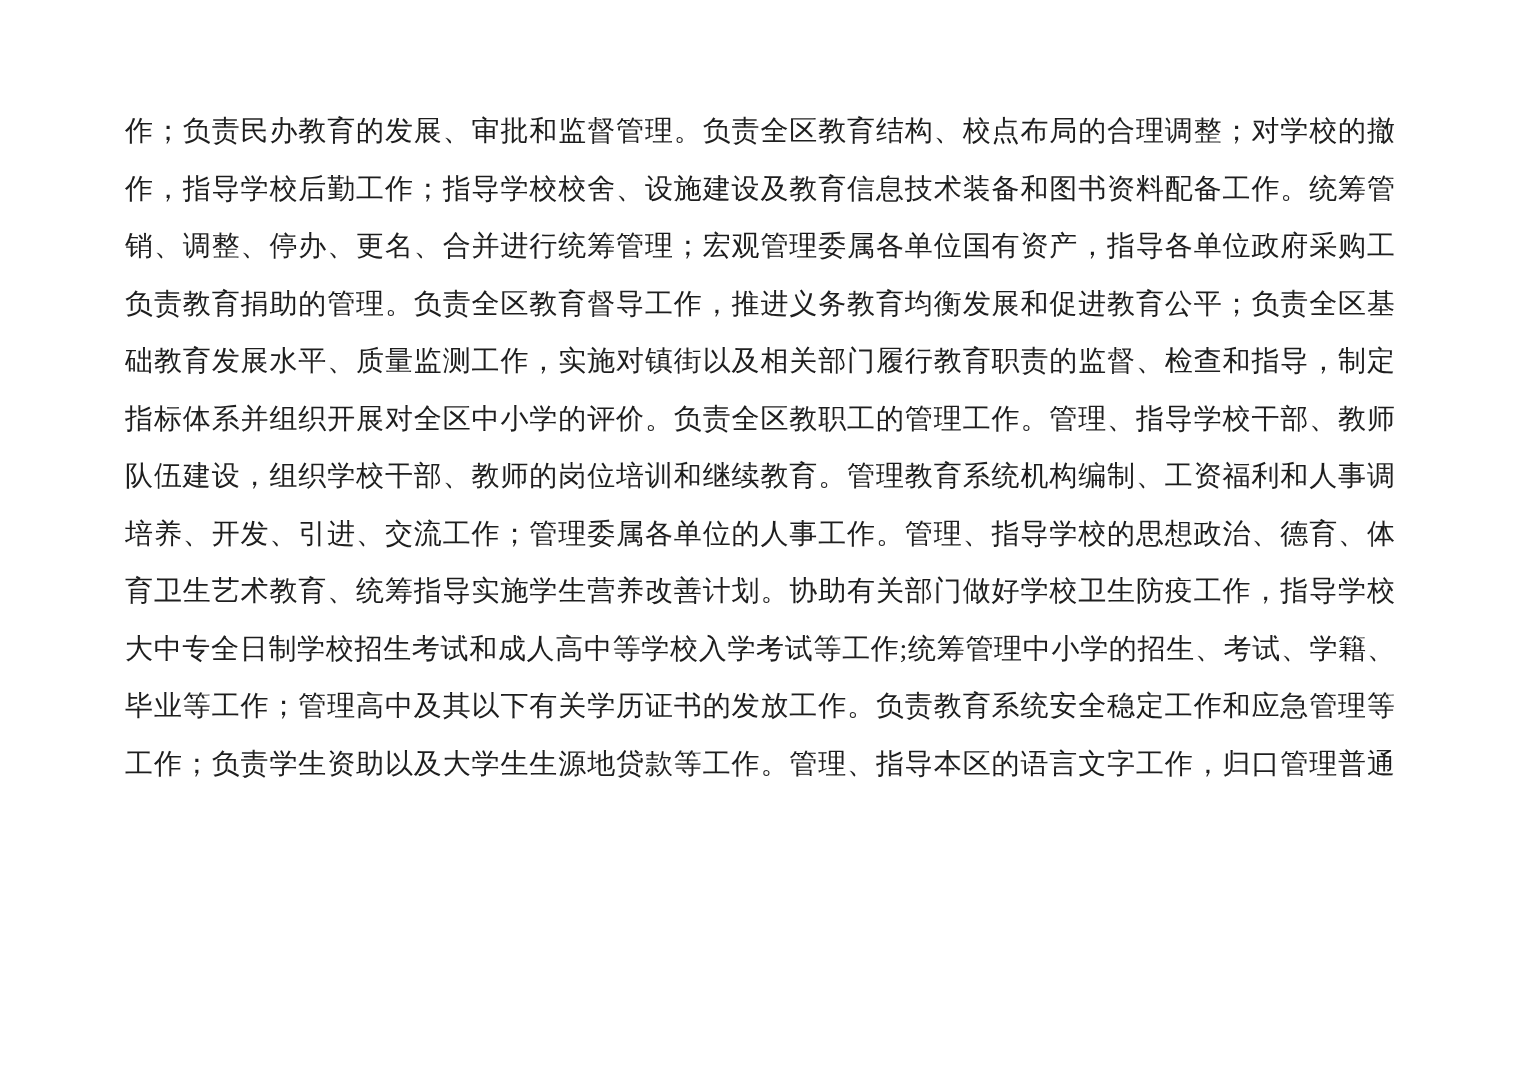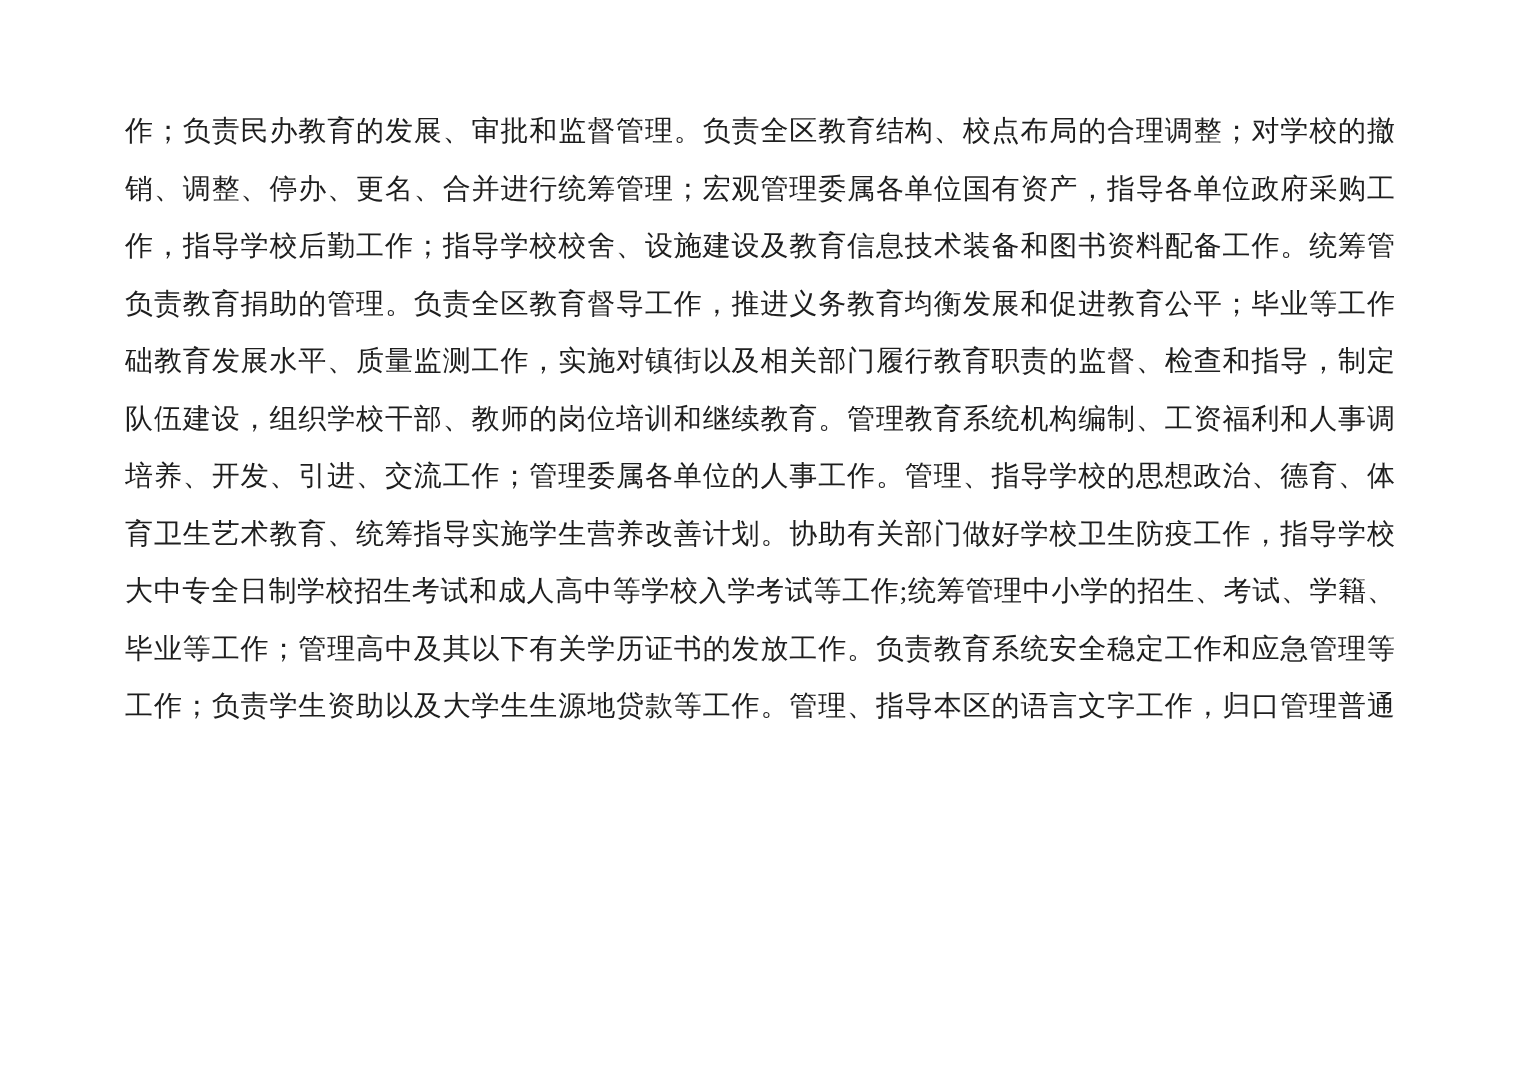--- a/index.html
+++ b/index.html
@@ -31,24 +31,25 @@
     width: 100%;
     overflow: hidden;
   }
 </style>
 </head>
 <body>
 
 <div class="page">
   <div class="doc-body" style="color: rgb(30, 30, 30);">
       <div class="text-line">作；负责民办教育的发展、审批和监督管理。负责全区教育结构、校点布局的合理调整；对学校的撤</div>
+      <div class="text-line">作，指导学校后勤工作；指导学校校舍、设施建设及教育信息技术装备和图书资料配备工作。统筹管</div>
       <div class="text-line">销、调整、停办、更名、合并进行统筹管理；宏观管理委属各单位国有资产，指导各单位政府采购工</div>
-      <div class="text-line">作，指导学校后勤工作；指导学校校舍、设施建设及教育信息技术装备和图书资料配备工作。统筹管</div>
-      <div class="text-line">负责教育捐助的管理。负责全区教育督导工作，推进义务教育均衡发展和促进教育公平；毕业等工作</div>
+      <div class="text-line">负责教育捐助的管理。负责全区教育督导工作，推进义务教育均衡发展和促进教育公平；负责全区基</div>
       <div class="text-line">础教育发展水平、质量监测工作，实施对镇街以及相关部门履行教育职责的监督、检查和指导，制定</div>
+      <div class="text-line">指标体系并组织开展对全区中小学的评价。负责全区教职工的管理工作。管理、指导学校干部、教师</div>
       <div class="text-line">队伍建设，组织学校干部、教师的岗位培训和继续教育。管理教育系统机构编制、工资福利和人事调</div>
       <div class="text-line">培养、开发、引进、交流工作；管理委属各单位的人事工作。管理、指导学校的思想政治、德育、体</div>
       <div class="text-line">育卫生艺术教育、统筹指导实施学生营养改善计划。协助有关部门做好学校卫生防疫工作，指导学校</div>
       <div class="text-line">大中专全日制学校招生考试和成人高中等学校入学考试等工作;统筹管理中小学的招生、考试、学籍、</div>
       <div class="text-line">毕业等工作；管理高中及其以下有关学历证书的发放工作。负责教育系统安全稳定工作和应急管理等</div>
       <div class="text-line">工作；负责学生资助以及大学生生源地贷款等工作。管理、指导本区的语言文字工作，归口管理普通</div>
     </div>
 </div>
 
 </body></html>

